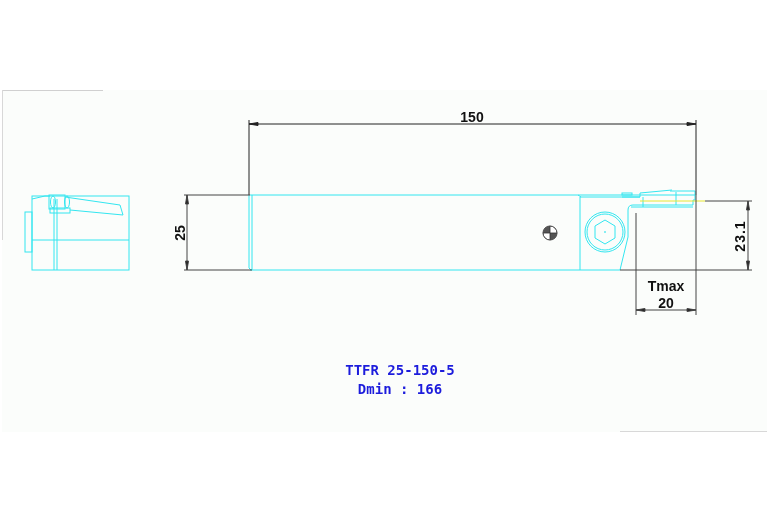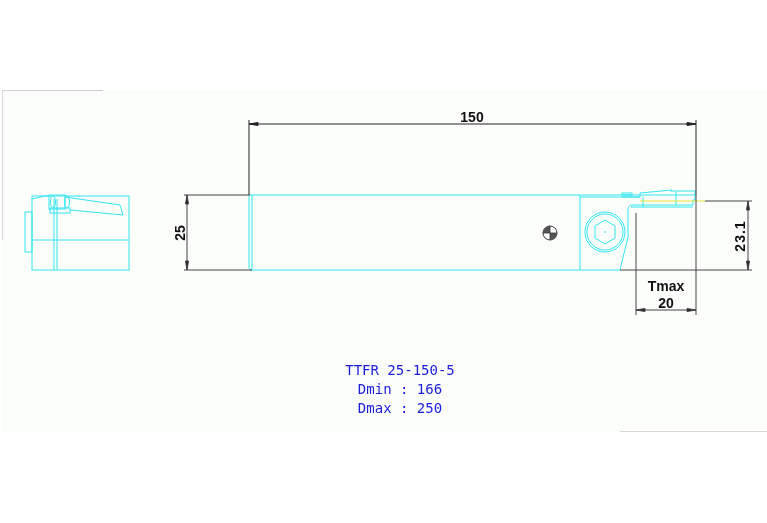--- a/index.html
+++ b/index.html
@@ -2,21 +2,21 @@
 <html><head>
 <meta charset="utf-8">
 <style>
   html, body { margin: 0; padding: 0; background: #ffffff; }
   body { width: 767px; height: 523px; position: relative; overflow: hidden; font-family: "Liberation Sans", sans-serif; }
   #canvas { position: absolute; left: 0; top: 0; width: 767px; height: 523px; }
   .sheet { position: absolute; left: 2px; top: 90px; width: 765px; height: 342px; background: #fbfdfb; }
   .sheet-edge-top { position: absolute; left: 2px; top: 90px; width: 101px; height: 1px; background: #d0d0d0; }
   .sheet-edge-left { position: absolute; left: 2px; top: 90px; width: 1px; height: 150px; background: #d8d8d8; }
   .sheet-edge-bottom { position: absolute; left: 620px; top: 431px; width: 147px; height: 1px; background: #d8d8d8; }
-  .caption { position: absolute; left: 300px; top: 361px; width: 200px; text-align: center; color: #1c1cdc; font-family: "DejaVu Sans Mono", monospace; font-weight: normal; font-size: 14px; line-height: 19px; }
+  .caption { position: absolute; left: 300px; top: 361px; width: 200px; text-align: center; color: #1c1cdc; font-family: "DejaVu Sans Mono", monospace; font-weight: bold; font-size: 14px; line-height: 19px; }
   .caption div { white-space: pre; }
   svg text { font-family: "Liberation Sans", sans-serif; font-weight: bold; }
 </style>
 </head>
 <body>
 
 <div class="sheet"></div>
 <div class="sheet-edge-top"></div>
 <div class="sheet-edge-left"></div>
 <div class="sheet-edge-bottom"></div>
@@ -106,14 +106,13 @@
     <path d="M636 310 L645 308.5 L645 311.5 Z" fill="#222"></path>
     <path d="M696 310 L687 308.5 L687 311.5 Z" fill="#222"></path>
   </g>
   <text x="666" y="291" font-size="14" fill="#111" text-anchor="middle">Tmax</text>
   <text x="666" y="308" font-size="14" fill="#111" text-anchor="middle">20</text>
 </svg>
 
 <div class="caption">
   <div>TTFR 25-150-5</div>
   <div>Dmin : 166</div>
-  <div>Dmax : 250</div>
 </div>
 
 </body></html>

